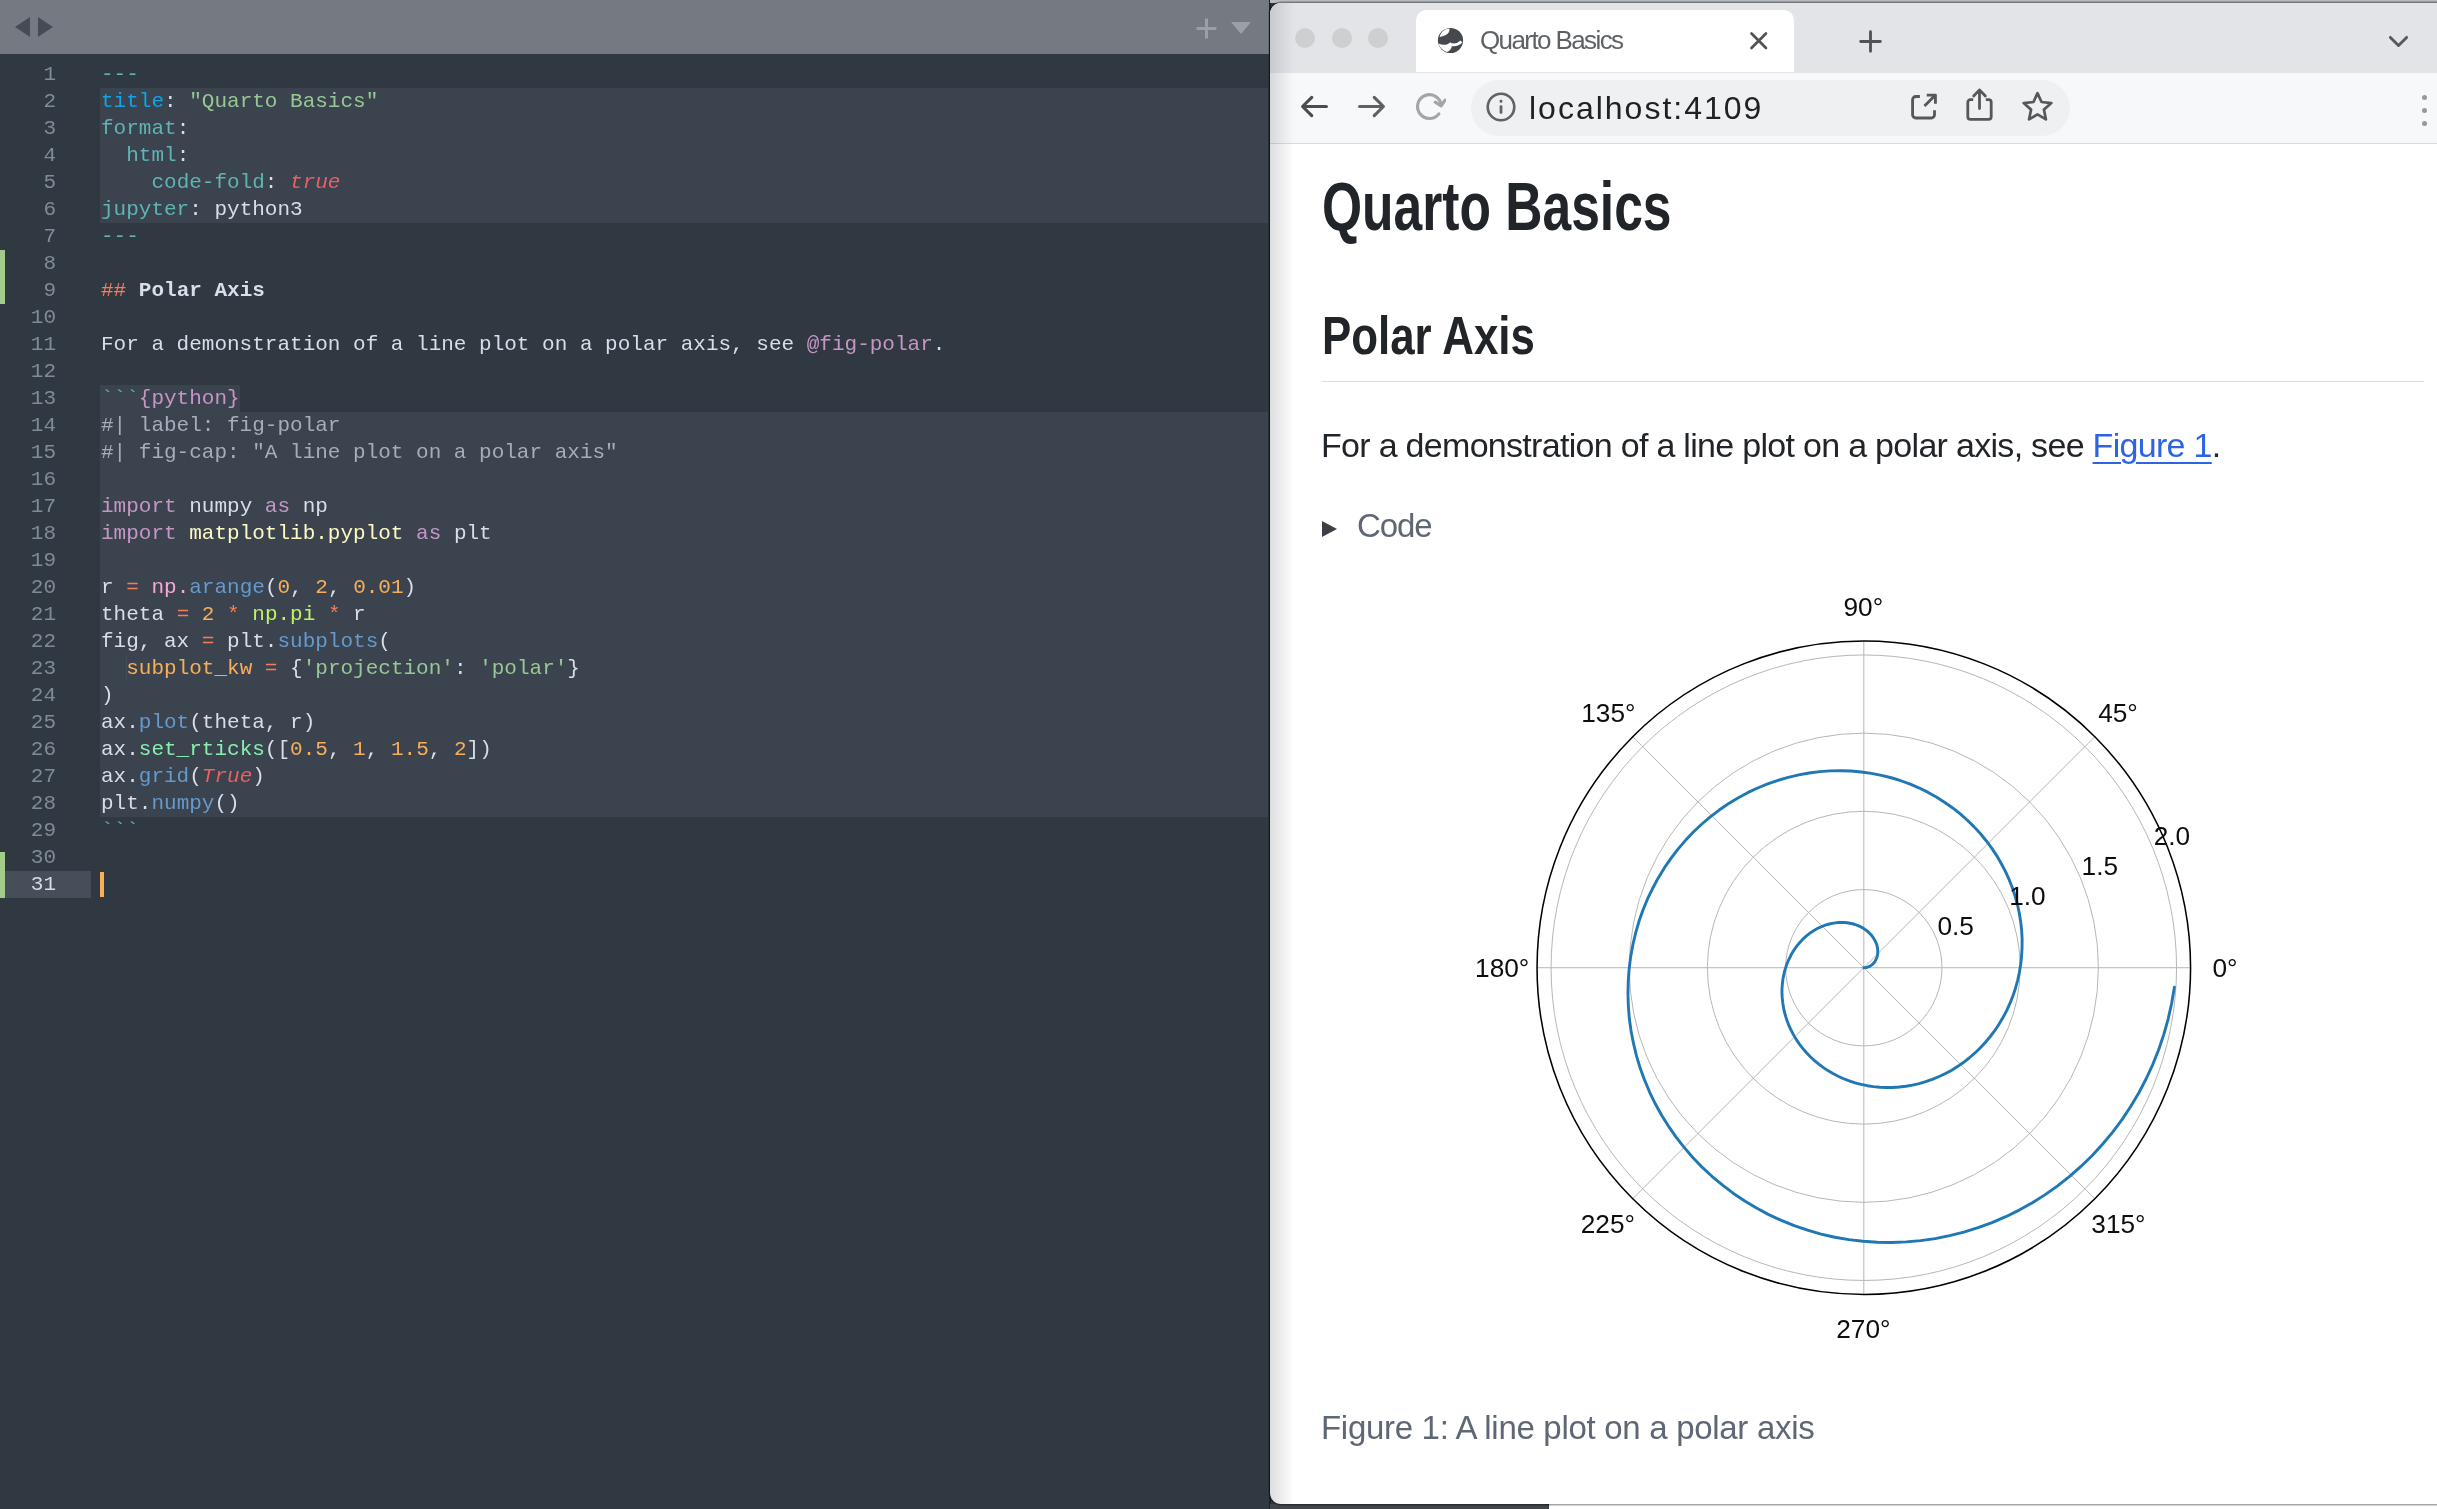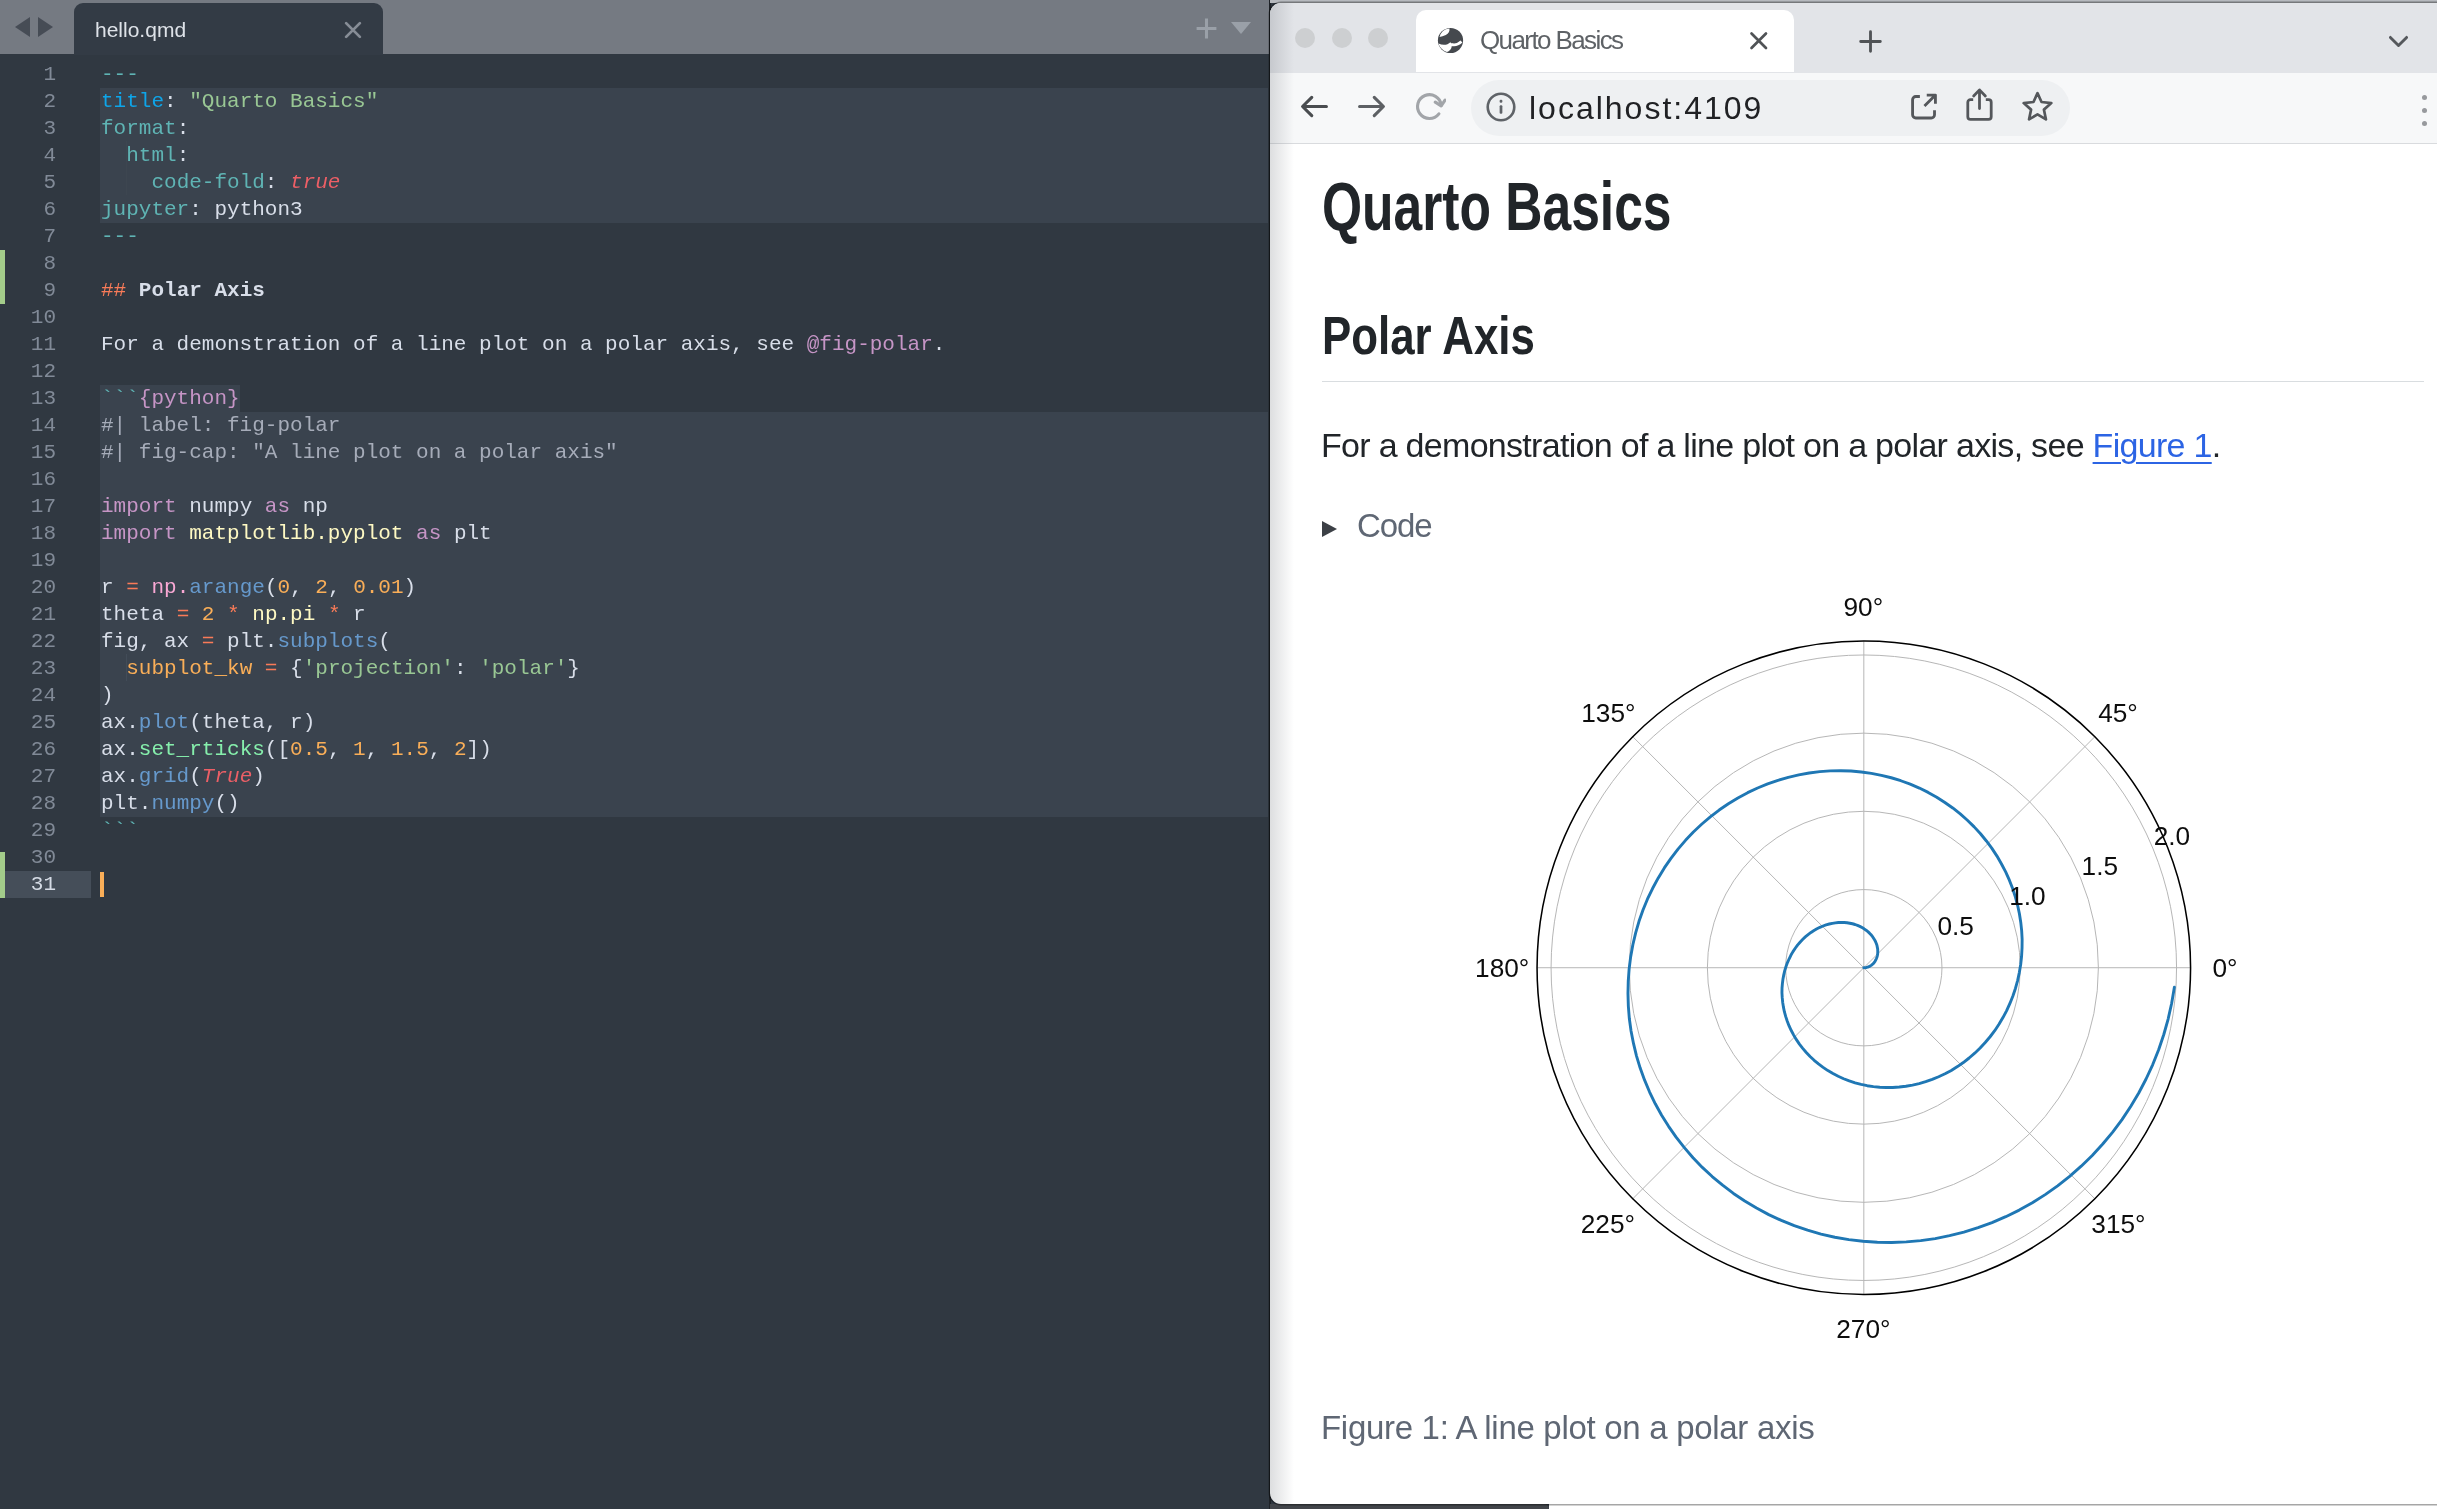--- a/index.html
+++ b/index.html
@@ -74,40 +74,34 @@
 <i style="color:#d8dee9">For a demonstration of a line plot on a polar axis, see </i><i style="color:#c695c6">@fig-polar</i><i style="color:#d8dee9">.</i>
 
 <i style="color:#5fb4b4">```</i><i style="color:#c695c6">{python}</i>
 <i style="color:#a6acb9">#| label: fig-polar</i>
 <i style="color:#a6acb9">#| fig-cap: "A line plot on a polar axis"</i>
 
 <i style="color:#c695c6">import</i><i style="color:#d8dee9"> numpy </i><i style="color:#c695c6">as</i><i style="color:#d8dee9"> np</i>
 <i style="color:#c695c6">import</i><i style="color:#fef9c3"> matplotlib.pyplot </i><i style="color:#c695c6">as</i><i style="color:#d8dee9"> plt</i>
 
 <i style="color:#d8dee9">r </i><i style="color:#f97b58">=</i><i style="color:#f9a8d4"> np.</i><i style="color:#6699cc">arange</i><i style="color:#d8dee9">(</i><i style="color:#f9ae58">0</i><i style="color:#d8dee9">, </i><i style="color:#f9ae58">2</i><i style="color:#d8dee9">, </i><i style="color:#f9ae58">0.01</i><i style="color:#d8dee9">)</i>
-<i style="color:#d8dee9">theta </i><i style="color:#f97b58">=</i><i style="color:#d8dee9"> </i><i style="color:#f9ae58">2</i><i style="color:#d8dee9"> </i><i style="color:#f97b58">*</i><i style="color:#fef9c3"> np.pi </i><i style="color:#f97b58">*</i><i style="color:#d8dee9"> r</i>
+<i style="color:#d8dee9">theta </i><i style="color:#f97b58">=</i><i style="color:#d8dee9"> </i><i style="color:#f9ae58">2</i><i style="color:#d8dee9"> </i><i style="color:#f97b58">*</i><i style="color:#bef264"> np.pi </i><i style="color:#f97b58">*</i><i style="color:#d8dee9"> r</i>
 <i style="color:#d8dee9">fig, ax </i><i style="color:#f97b58">=</i><i style="color:#d8dee9"> plt.</i><i style="color:#6699cc">subplots</i><i style="color:#d8dee9">(</i>
 <i style="color:#d8dee9">  </i><i style="color:#f9ae58">subplot_kw</i><i style="color:#d8dee9"> </i><i style="color:#f97b58">=</i><i style="color:#d8dee9"> {</i><i style="color:#99c794">'projection'</i><i style="color:#d8dee9">: </i><i style="color:#99c794">'polar'</i><i style="color:#d8dee9">}</i>
 <i style="color:#d8dee9">)</i>
 <i style="color:#d8dee9">ax.</i><i style="color:#6699cc">plot</i><i style="color:#d8dee9">(theta, r)</i>
 <i style="color:#d8dee9">ax.</i><i style="color:#86efac">set_rticks</i><i style="color:#d8dee9">([</i><i style="color:#f9ae58">0.5</i><i style="color:#d8dee9">, </i><i style="color:#f9ae58">1</i><i style="color:#d8dee9">, </i><i style="color:#f9ae58">1.5</i><i style="color:#d8dee9">, </i><i style="color:#f9ae58">2</i><i style="color:#d8dee9">])</i>
 <i style="color:#d8dee9">ax.</i><i style="color:#6699cc">grid</i><i style="color:#d8dee9">(</i><i style="color:#ec5f66;font-style:italic">True</i><i style="color:#d8dee9">)</i>
 <i style="color:#d8dee9">plt.</i><i style="color:#6699cc">numpy</i><i style="color:#d8dee9">()</i>
 <i style="color:#5fb4b4">```</i>
 
 </pre>
   <div id="tabbar">
     <div style="position:absolute;left:14.5px;top:17px;width:0;height:0;border-right:15.4px solid #464c55;border-top:10px solid transparent;border-bottom:10px solid transparent"></div>
     <div style="position:absolute;left:38px;top:17px;width:0;height:0;border-left:15.4px solid #464c55;border-top:10px solid transparent;border-bottom:10px solid transparent"></div>
-    <div id="tab">
-        <span class="sans" style="position:absolute;left:21px;top:15.4px;font-size:21px;color:#dee2e8">hello.qmd</span>
-      <svg style="position:absolute;left:268px;top:16.3px" width="22" height="22" viewBox="0 0 24 24">
-          <path d="M4.5 4.5 L19.5 19.5 M19.5 4.5 L4.5 19.5" stroke="#878d96" stroke-width="3" stroke-linecap="round"></path>
-        </svg>
-    </div>
     <svg style="position:absolute;left:1193px;top:14.5px" width="27" height="27" viewBox="0 0 30 30">
         <path d="M15 4 V26 M4 15 H26" stroke="#9aa0a8" stroke-width="3.4"></path>
       </svg>
     <div style="position:absolute;left:1231px;top:22px;width:0;height:0;border-top:12.7px solid #9aa0a8;border-left:10px solid transparent;border-right:10px solid transparent"></div>
   </div>
 </div>
 <div style="position:absolute;left:1269px;top:0;width:1.8px;height:1509px;background:#1e2227"></div>
 <div style="position:absolute;left:1270px;top:0;width:1167px;height:2.7px;background:#b6b9be"></div>
 <div style="position:absolute;left:1549px;top:1498px;width:889px;height:11.8px;background:#fff"></div>
 <div style="position:absolute;left:1549px;top:1500px;width:889px;height:0.9px;background:rgba(0,0,0,0.10)"></div>

